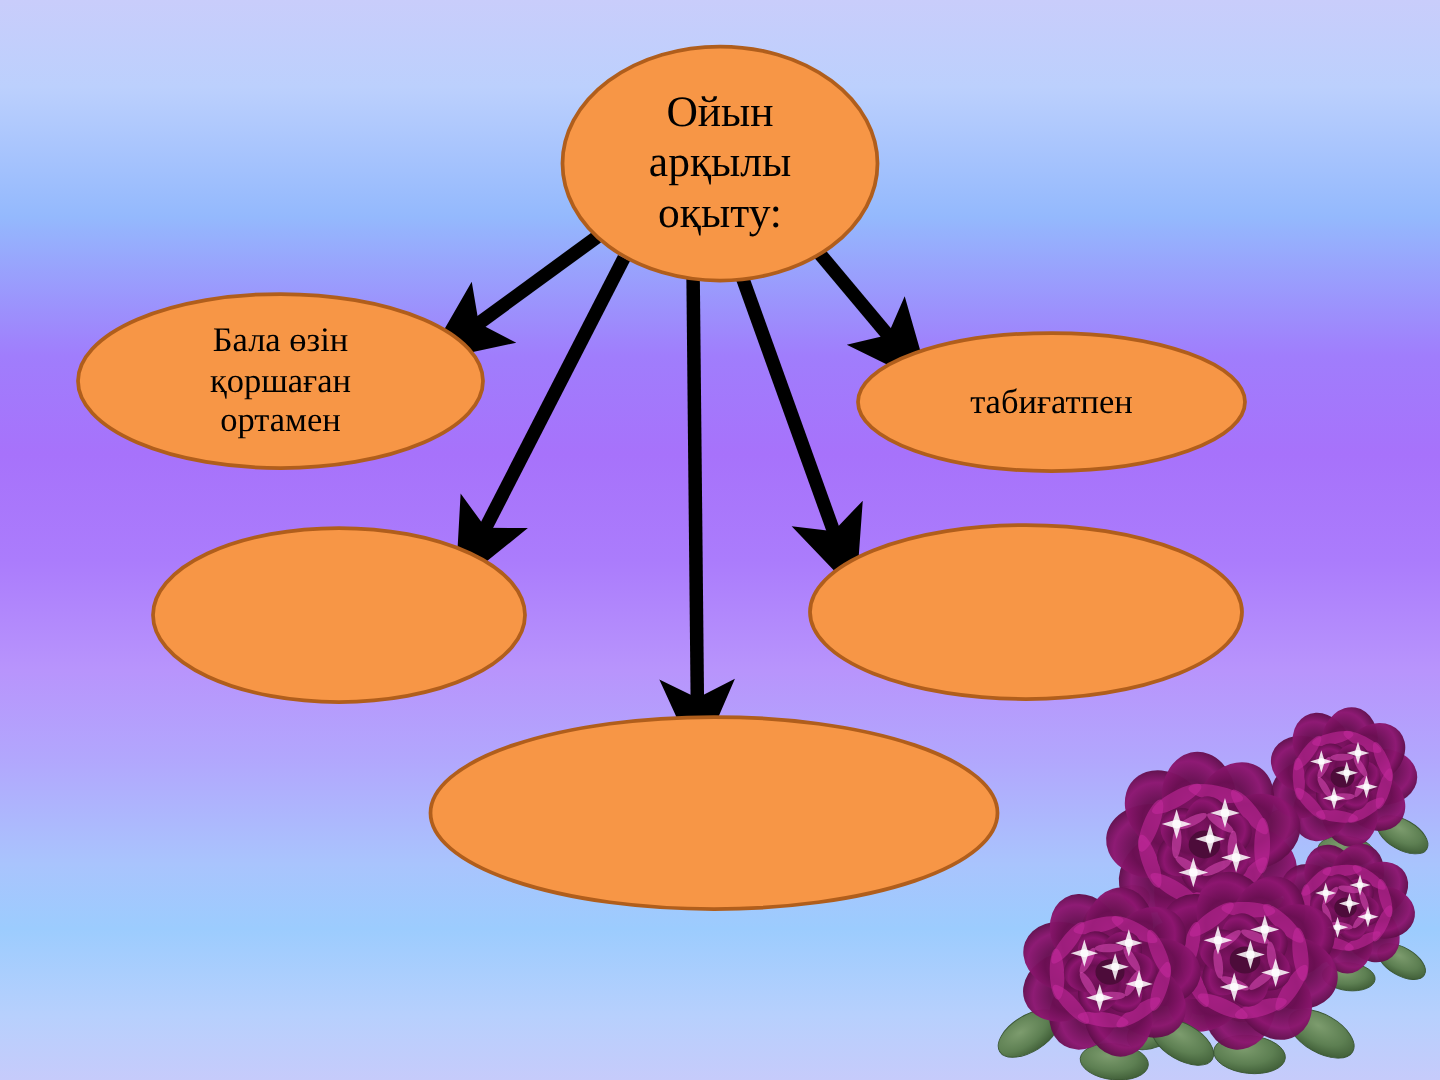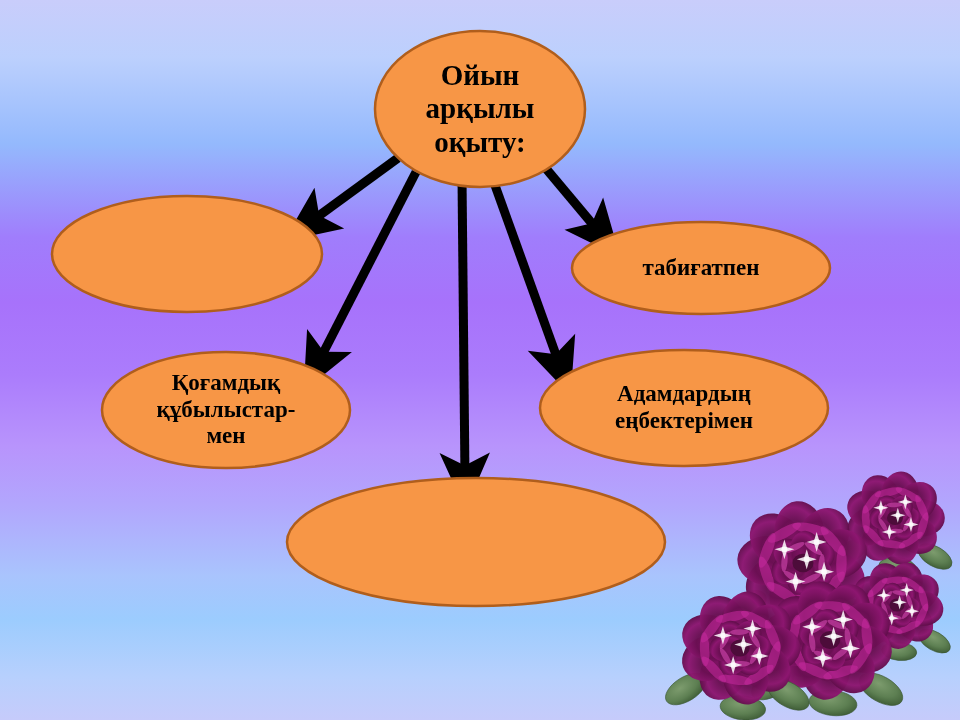--- a/index.html
+++ b/index.html
@@ -15,21 +15,20 @@
       #94b9fd 20%,
       #a07dfc 33%,
       #a772fb 42%,
       #ab7cfc 52%,
       #b894fc 62%,
       #b2a6fd 70%,
       #a9c4fd 80%,
       #9cccfe 86%,
       #b7d0fd 94%,
       #c6cbfb 100%);
-    font-weight:bold;
   }
   #vec{position:absolute;left:0;top:0;width:960px;height:720px;}
   .nodetext{
     position:absolute;
     display:flex;align-items:center;justify-content:center;
     text-align:center;color:#000;
     line-height:1.16;
     pointer-events:none;
     white-space:pre-line;
   }
@@ -356,20 +355,18 @@
           <path d="M733.16,655.98 L735.896,665.1 L733.16,674.22 L730.424,665.1 Z" fill="#ffffff" opacity="0.85"></path>
           <path d="M734.3,644.58 L743.42,641.844 L752.54,644.58 L743.42,647.316 Z" fill="#ffffff" opacity="0.85"></path>
           <path d="M743.42,635.46 L746.156,644.58 L743.42,653.7 L740.684,644.58 Z" fill="#ffffff" opacity="0.85"></path>
         </g>
       </g>
   </svg>
 
   <div class="nodetext" id="t-center">Ойын
 арқылы
 оқыту:</div>
+  <div class="nodetext" id="t-left">Бала өзін
+қоршаған
+ортамен</div>
   <div class="nodetext" id="t-right">табиғатпен</div>
-  <div class="nodetext" id="t-ll">Қоғамдық
-құбылыстар-
-мен</div>
-  <div class="nodetext" id="t-lr">Адамдардың
-еңбектерімен</div>
 
 </div>
 
 </body></html>

